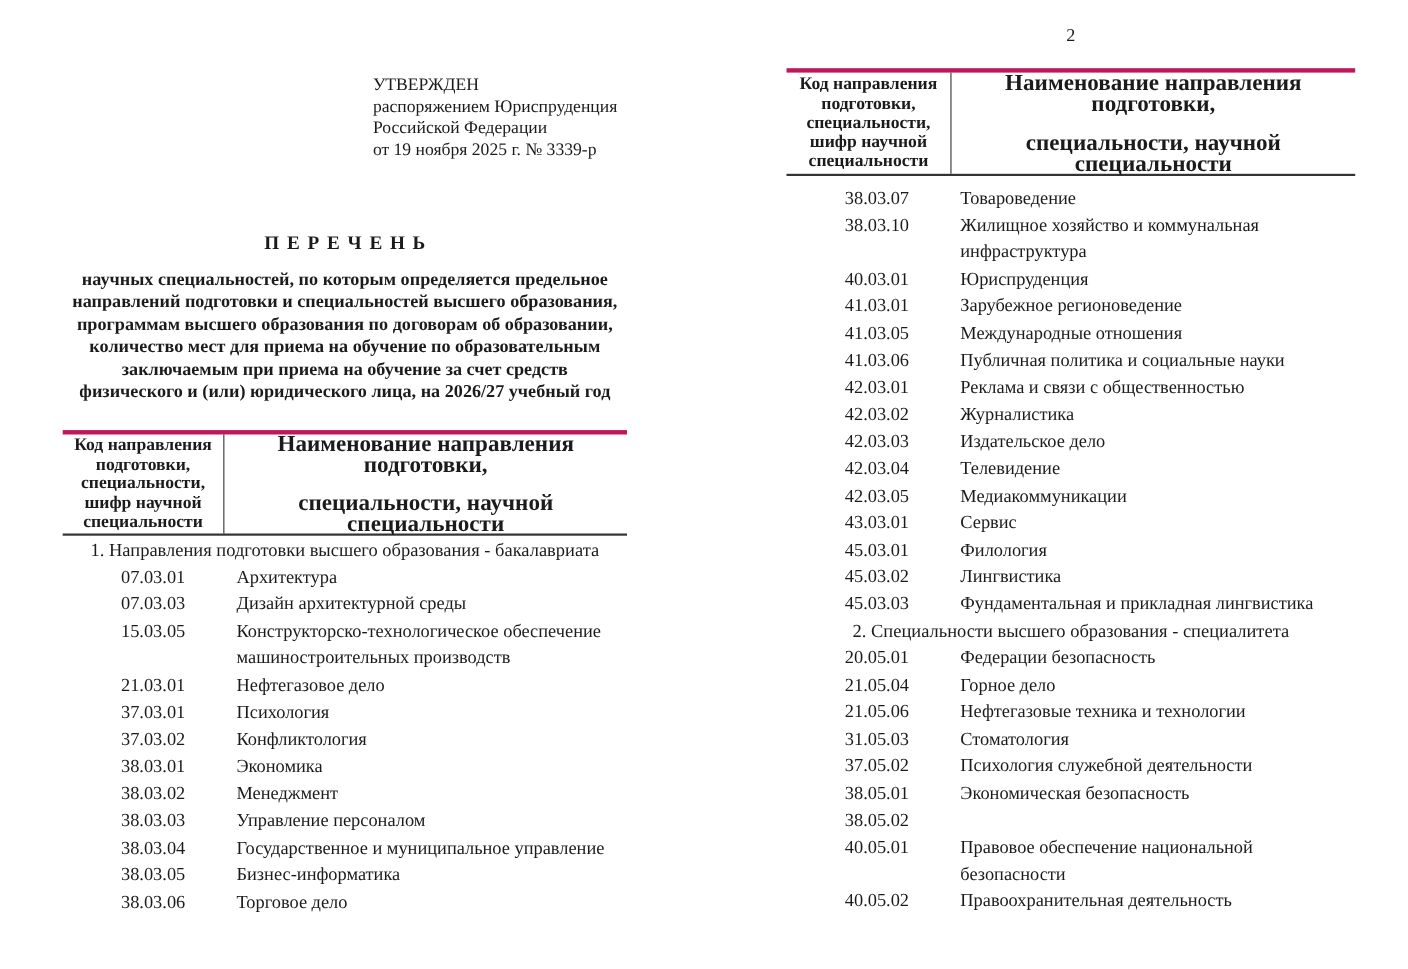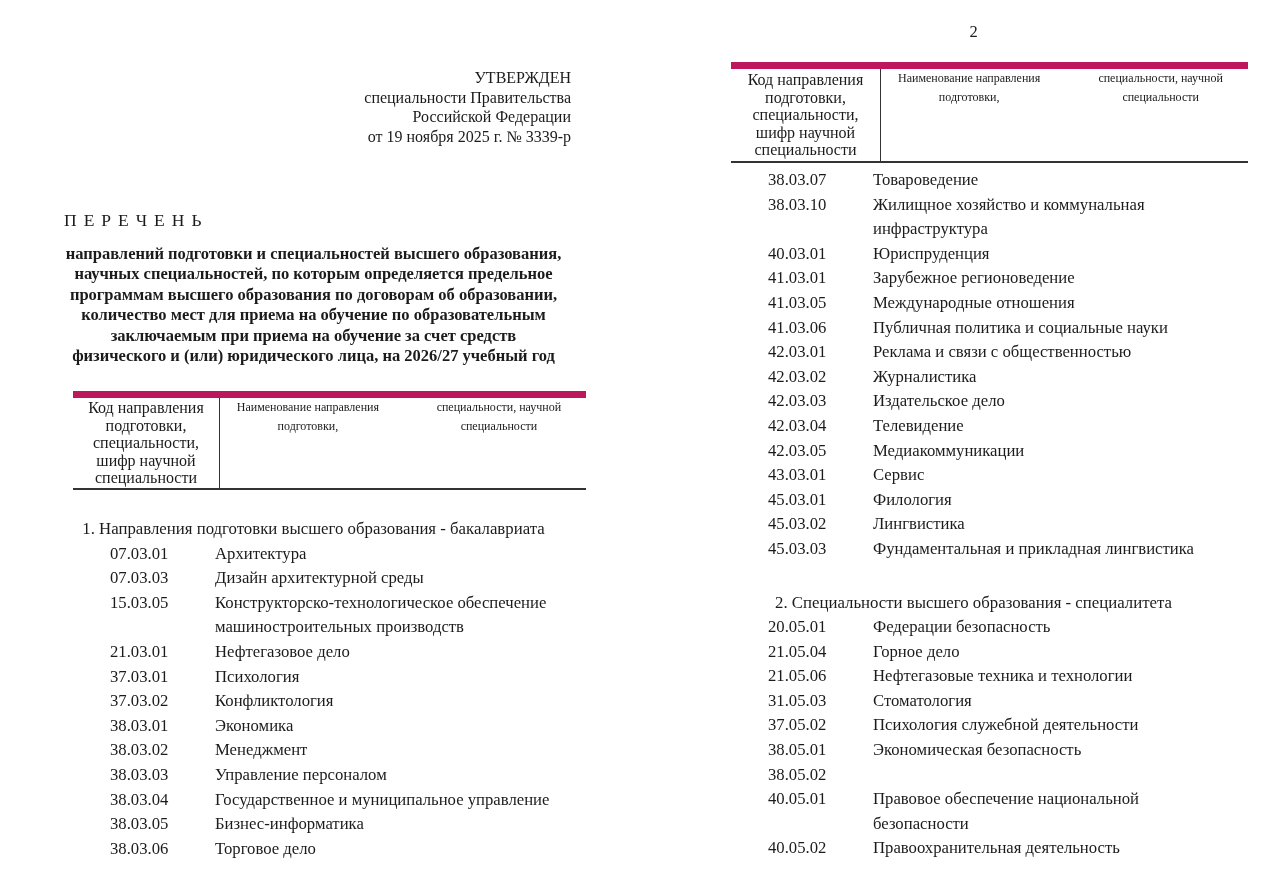--- a/index.html
+++ b/index.html
@@ -11,101 +11,102 @@
     font-family: "Liberation Serif", "DejaVu Serif", serif;
     color: #1b1b1b;
     overflow: hidden;
   }
   .page { position: absolute; top: 0; }
   .page-left  { left: 57px;  width: 513px; height: 881px; }
   .page-right { left: 715px; width: 517px; height: 881px; }
 
   .approval {
     position: absolute; left: 282px; top: 68px; width: 232px;
-    text-align: right; font-size: 16px; line-height: 19.5px;
+    text-align: left; font-size: 16px; line-height: 19.5px;
   }
   .approval-line { white-space: nowrap; }
 
   .doc-title {
     position: absolute; left: 0; top: 210px; width: 100%;
-    margin: 0; 
-    font-size: 17.5px; font-weight: normal; letter-spacing: 7px;
+    margin: 0; text-align: center;
+    font-size: 17.5px; font-weight: bold; letter-spacing: 7px;
     text-indent: 7px;
   }
   .title-body {
     position: absolute; left: 0; top: 244px; width: 100%;
     text-align: center; font-weight: bold;
     font-size: 16.5px; line-height: 20.4px;
   }
   .title-line { white-space: nowrap; }
 
   .page-number {
     position: absolute; top: 22px; left: 0; width: 100%;
     text-align: center; font-size: 16.5px;
   }
 
   .table-head {
-    position: absolute; left: 16px; width: 100%;
+    position: absolute; left: 0; width: 100%;
     height: 90px; box-sizing: content-box;
-    border-top: 7px solid #be185d;
+    border-top: 4px solid #be185d;
     border-bottom: 2px solid #333333;
     display: flex;
+    font-weight: bold;
   }
   .page-left  .table-head { top: 391px; }
   .page-right .table-head { top: 62px; height: 92px; }
   .col-code-head {
     width: 146px; flex-shrink: 0;
     border-right: 1.5px solid #333333;
     display: flex; flex-direction: column; justify-content: center;
     text-align: center; font-size: 16px; line-height: 17.6px;
   }
   .page-right .col-code-head { width: 149px; }
   .col-name-head {
     flex: 1;
-    display: flex; flex-direction: row; justify-content: center;
-    text-align: center; font-size: 12px; line-height: 19px; gap: 16px;
+    display: flex; flex-direction: column; justify-content: center;
+    text-align: center; font-size: 21px; line-height: 19px; gap: 16px;
   }
 
   .flow { position: absolute; left: 0; width: 100%; }
   .page-left  .flow { top: 488px; }
   .page-right .flow { top: 168px; }
 
   .section-heading {
-    text-align: center; font-size: 16.8px; line-height: 24.6px; margin-top: 29px;
+    text-align: center; font-size: 16.8px; line-height: 24.6px;
   }
   .rows { }
   .row { display: flex; padding-left: 53px; font-size: 16.7px; line-height: 24.6px; }
   .row .code { width: 105px; flex-shrink: 0; }
   .row .name { flex: 1; padding-right: 2px; }
 </style>
 </head>
 <body>
 
 <div class="canvas">
 
   <section class="page page-left">
 
     <div class="approval">
 
         <div class="approval-line">УТВЕРЖДЕН</div>
 
-        <div class="approval-line">специальности Правительства</div>
+        <div class="approval-line">распоряжением Юриспруденция</div>
 
         <div class="approval-line">Российской Федерации</div>
 
         <div class="approval-line">от 19 ноября 2025 г. № 3339-р</div>
       </div>
 
     <h1 class="doc-title">ПЕРЕЧЕНЬ</h1>
 
     <div class="title-body">
 
+        <div class="title-line">научных специальностей, по которым определяется предельное</div>
+
         <div class="title-line">направлений подготовки и специальностей высшего образования,</div>
-
-        <div class="title-line">научных специальностей, по которым определяется предельное</div>
 
         <div class="title-line">программам высшего образования по договорам об образовании,</div>
 
         <div class="title-line">количество мест для приема на обучение по образовательным</div>
 
         <div class="title-line">заключаемым при приема на обучение за счет средств</div>
 
         <div class="title-line">физического и (или) юридического лица, на 2026/27 учебный год</div>
       </div>
 

